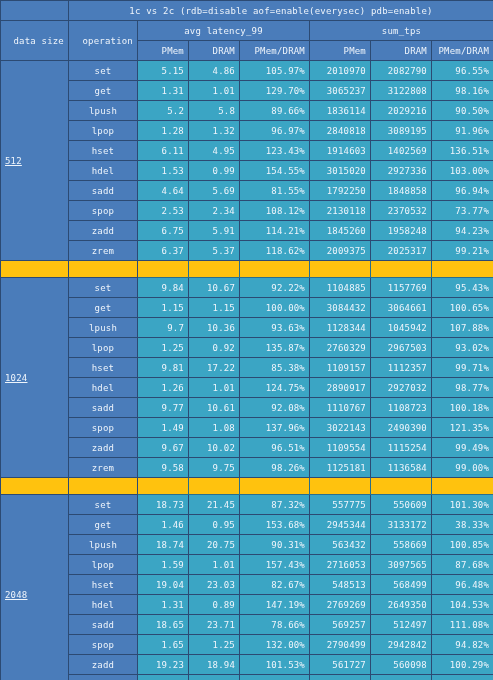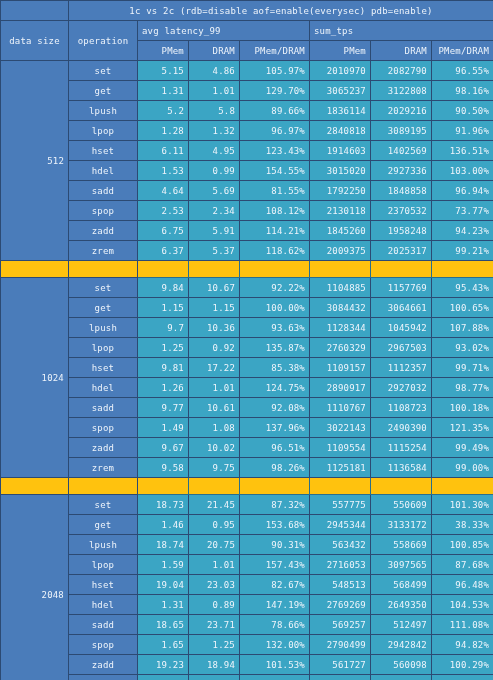--- a/index.html
+++ b/index.html
@@ -44,39 +44,40 @@
     border-left: none;
   }
   .hdr-title {
     background: #4a7cba;
     text-align: center;
     font-size: 9.5px;
     color: #f2f7fd;
   }
   .hdr-l1 {
     background: #4a7cba;
-    text-align: left;
+    text-align: center;
     font-size: 9.5px;
   }
   .hdr-l1.left {
-    text-align: center;
+    text-align: right;
     margin-top: 11px;
   }
   .hdr-sub {
     background: #4a7cba;
     text-align: right;
     font-size: 8.5px;
     color: #dce9f6;
   }
   
   td.c-size {
     background: #4a7cba;
-    text-align: right;
+    text-align: left;
     font-size: 9.5px;
     vertical-align: middle;
+    text-decoration: underline;
   }
   td.c-op {
     background: #4a7cba;
     text-align: center;
     font-size: 9.5px;
     padding-left: 10px;
   }
   td.c-num {
     background: #3ba5c4;
     text-align: right;

